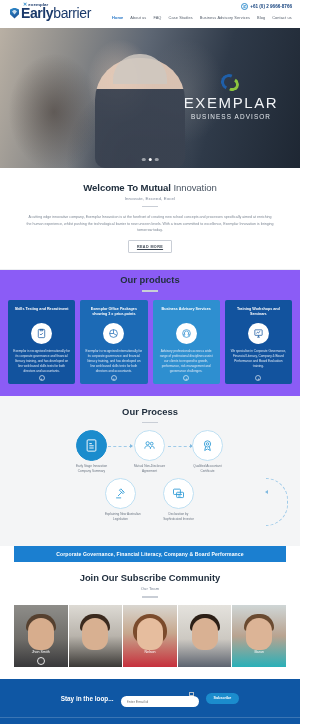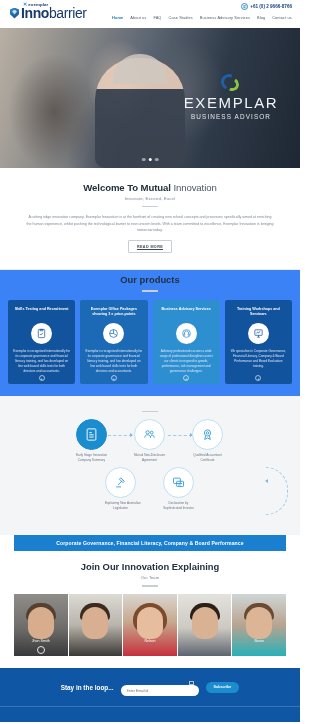--- a/index.html
+++ b/index.html
@@ -63,21 +63,21 @@
   .welcome { padding:14px 26px 16px; text-align:center; background:#ffffff; }
   .welcome h2 { font-size:9.6px; font-weight:700; color:#22303f; letter-spacing:-.1px; }
   .welcome h2 span { font-weight:400; color:#4a5563; }
   .welcome .tag { font-size:4.3px; color:#7b8697; margin-top:3px; letter-spacing:.2px; }
   .divider { width:16px; height:1.4px; background:#c9ced6; margin:5px auto 7px; }
   .welcome p { font-size:3.6px; line-height:1.75; color:#7d8794; text-align:center; }
   .btn-outline { display:inline-block; margin-top:7px; border:.8px solid #c9ced6; color:#3d4753;
           font-size:3.7px; font-weight:700; letter-spacing:.4px; padding:3.5px 8px; border-radius:1px; }
 
   
-  .products { background:#3b82f6; padding:4px 0 12px; text-align:center; border-top:1px solid #eceef1; }
+  .products { background:#8b5cf6; padding:4px 0 12px; text-align:center; border-top:1px solid #eceef1; }
   .sec-title { font-size:9.4px; font-weight:700; color:#22303f; }
   .cards { display:flex; gap:5px; padding:0 8px; margin-top:8px; }
   .card { flex:1; border-radius:2px; padding:7px 5px 10px; color:#ffffff; text-align:center; position:relative; min-height:82px; }
   .card.c0 { background:#12539e; }
   .card.c1 { background:#1c6ab5; }
   .card.c2 { background:#2e8fd0; }
   .card.c3 { background:#12539e; }
   .card h4 { font-size:3.7px; font-weight:700; line-height:1.45; min-height:11px; }
   .card-ic { width:21px; height:21px; border-radius:50%; background:#ffffff; margin:5px auto 5px;
           display:flex; align-items:center; justify-content:center; }
@@ -147,21 +147,21 @@
 <div class="page">
 
   <div class="header">
     <div class="brand">
       <div class="brand-top">
         <span class="x">✕</span>
         <span>exemplar</span>
       </div>
       <div class="brand-main">
         <span class="shield"></span>
-        <span class="brand-word"><b>Inno</b><span>barrier</span></span>
+        <span class="brand-word"><b>Early</b><span>barrier</span></span>
       </div>
     </div>
 
     <div class="phone">
       <span class="phone-ic">✆</span>
       <span>+61 (0) 2 9666-8766</span>
     </div>
 
     <div class="nav">
       <a href="#" class="active">Home</a>
@@ -254,20 +254,21 @@
             </svg>
         </div>
         <p>We specialise in Corporate Governance, Financial Literacy, Company &amp; Board Performance and Board Evaluation training.</p>
         <span class="plus">+</span>
       </div>
 
     </div>
   </div>
 
   <div class="process">
+    <div class="sec-title">Our Process</div>
     <div class="divider"></div>
 
     <div class="flow">
       <div class="dashline" style="left:108px; top:16px; width:24px;"></div>
       <div class="arrow" style="left:130px; top:14px;"></div>
       <div class="dashline" style="left:168px; top:16px; width:24px;"></div>
       <div class="arrow" style="left:190px; top:14px;"></div>
       <div class="curve"></div>
       <div class="arrow left" style="right:32px; top:60px;"></div>
       <div class="dashline" style="left:108px; top:64px; width:24px;"></div>
@@ -326,21 +327,21 @@
             </svg>
         </div>
         <div class="lbl"><span>Explaining New Australian</span><br><span>Legislation</span></div>
       </div>
     </div>
   </div>
 
   <div class="banner">Corporate Governance, Financial Literacy, Company &amp; Board Performance</div>
 
   <div class="team">
-    <div class="sec-title">Join Our Innovation Explaining</div>
+    <div class="sec-title">Join Our Subscribe Community</div>
     <div class="sub">Our Team</div>
     <div class="divider"></div>
     <div class="team-row">
       <div class="member m0">
         <div class="m-bg"></div>
           <div class="hair"></div>
           <div class="face"></div>
         <div class="m-name">Jhon Smith</div>
         <div class="m-circle"></div>
       </div>

